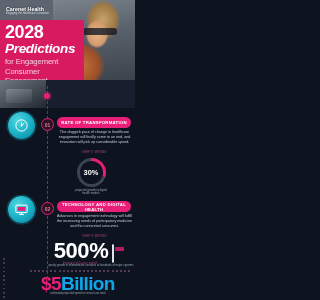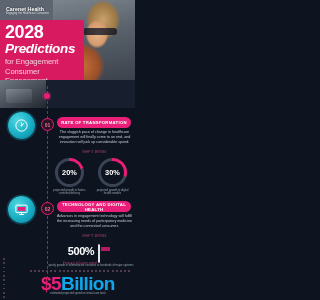--- a/index.html
+++ b/index.html
@@ -187,21 +187,21 @@
   }
 
   
   .bigstat {
     position:absolute; left:48px; top:46px;
     width:86px;
     display:flex; align-items:center; justify-content:center;
     gap:4px;
   }
   .bigstat-num {
-    font-size:11px; font-weight:bold; color:#ffffff;
+    font-size:22px; font-weight:bold; color:#ffffff;
     letter-spacing:-.4px; line-height:18px;
   }
   .laptop {
     width:16px; height:12px; position:relative;
   }
   .laptop-screen {
     width:14px; height:9px;
     border:1px solid #dfe4ea; border-radius:1px;
     background:#1b2433;
     position:relative;
@@ -300,26 +300,20 @@
         <circle cx="12" cy="12" r="1.4" fill="#ffffff"></circle>
       </svg>
     </div>
     <div class="sec-num">01</div>
     <div class="sec-title">RATE OF TRANSFORMATION</div>
     <div class="sec-body">The sluggish pace of change in healthcare engagement will finally come to an end, and innovation will pick up considerable speed.</div>
     <div class="sec-src">KEEP IT MOVING</div>
 
     <div class="donuts">
       <div class="donut-wrap">
-        <div class="donut donut-a">
-          <span class="donut-val">20%</span>
-        </div>
-        <div class="donut-cap">projected growth in home-centered delivery</div>
-      </div>
-      <div class="donut-wrap">
         <div class="donut donut-b">
           <span class="donut-val">30%</span>
         </div>
         <div class="donut-cap">projected growth in digital health models</div>
       </div>
     </div>
   </div>
 
   <div class="section sec2">
     <div class="sec-icon">

